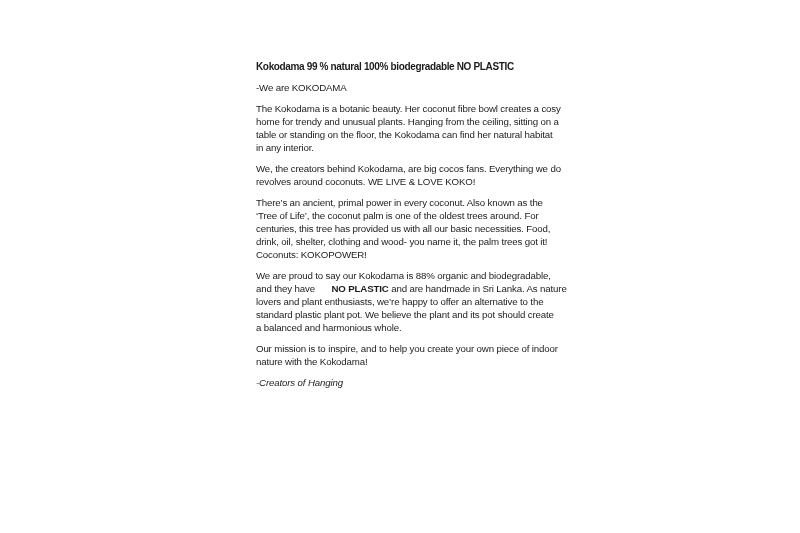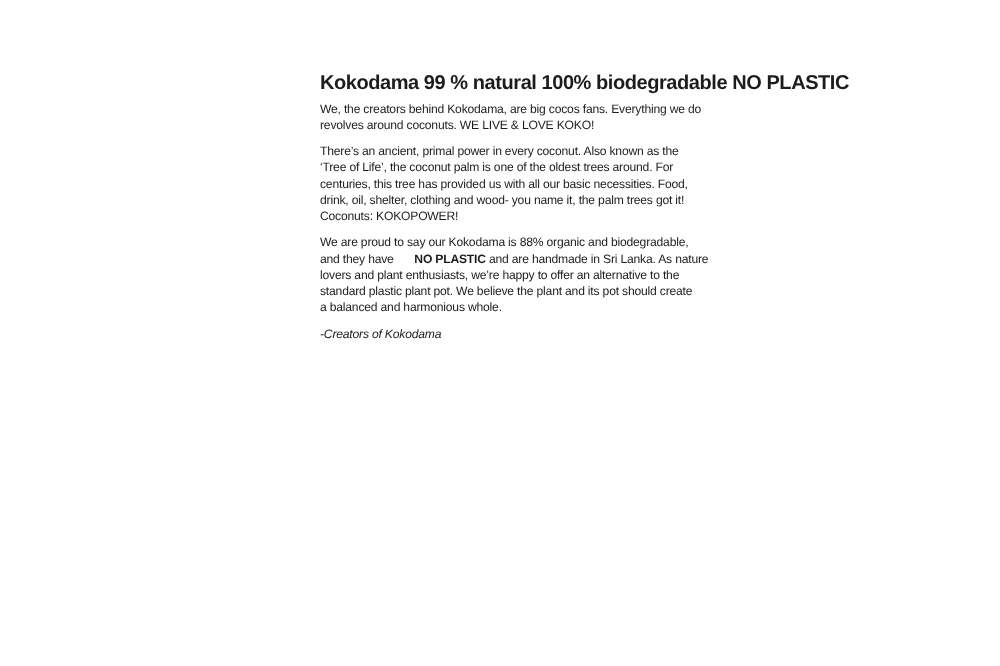--- a/index.html
+++ b/index.html
@@ -19,21 +19,21 @@
     left: 256px;
     top: 60px;
     width: 340px;
     font-family: "Liberation Sans", "DejaVu Sans", sans-serif;
     font-size: 9.7px;
     line-height: 13px;
     letter-spacing: -0.15px;
     color: #1c1c1c;
   }
   .title {
-    font-size: 16px;
+    font-size: 10px;
     font-weight: bold;
     letter-spacing: -0.35px;
     line-height: 13px;
     margin: 0 0 8px 0;
     white-space: nowrap;
   }
   .intro {
     margin: 0 0 8px 0;
     white-space: pre-line;
   }
@@ -51,35 +51,42 @@
     white-space: pre-line;
   }
 </style>
 </head>
 <body>
 
 <div class="page">
   <div class="doc">
     <h1 class="title">Kokodama 99 % natural 100% biodegradable NO PLASTIC</h1>
 
+    <p class="intro">-We are KOKODAMA</p>
 
+    <p class="para">The Kokodama is a botanic beauty. Her coconut fibre bowl creates a cosy
+home for trendy and unusual plants. Hanging from the ceiling, sitting on a
+table or standing on the floor, the Kokodama can find her natural habitat
+in any interior.</p>
 
     <p class="para">We, the creators behind Kokodama, are big cocos fans. Everything we do
 revolves around coconuts. WE LIVE &amp; LOVE KOKO!</p>
 
     <p class="para">There’s an ancient, primal power in every coconut. Also known as the
 ‘Tree of Life’, the coconut palm is one of the oldest trees around. For
 centuries, this tree has provided us with all our basic necessities. Food,
 drink, oil, shelter, clothing and wood- you name it, the palm trees got it!
 Coconuts: KOKOPOWER!</p>
 
 
     <p class="para"><span>We are proud to say our Kokodama is 88% organic and biodegradable,
 and they have </span><strong class="bold">NO PLASTIC</strong><span> and are handmade in Sri Lanka.  As nature
 lovers and plant enthusiasts, we’re happy to offer an alternative to the
 standard plastic plant pot. We believe the plant and its pot should create
 a balanced and harmonious whole.</span></p>
 
+    <p class="para">Our mission is to inspire, and to help you create your own piece of indoor
+nature with the Kokodama!</p>
 
 
-    <p class="signature">-Creators of Kokodama</p>
+    <p class="signature">-Creators of Hanging</p>
   </div>
 </div>
 
 </body></html>

